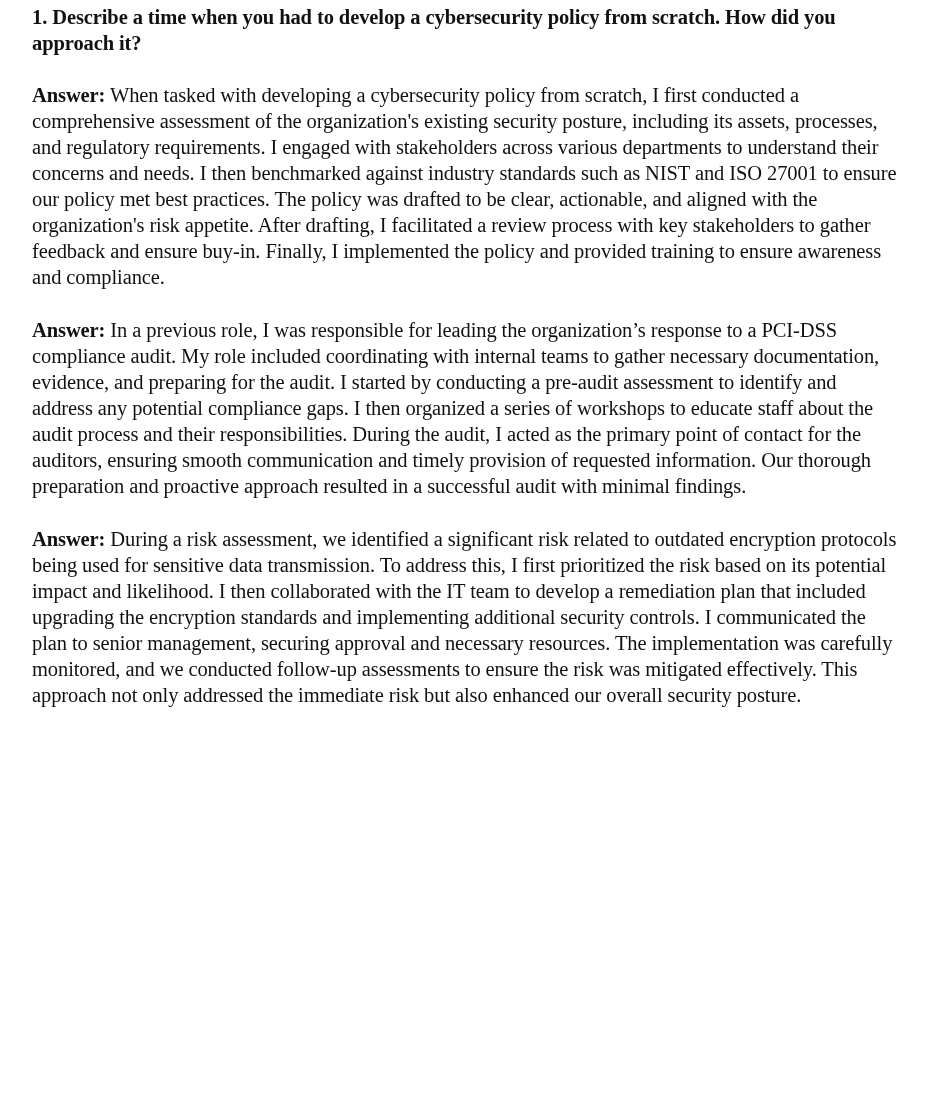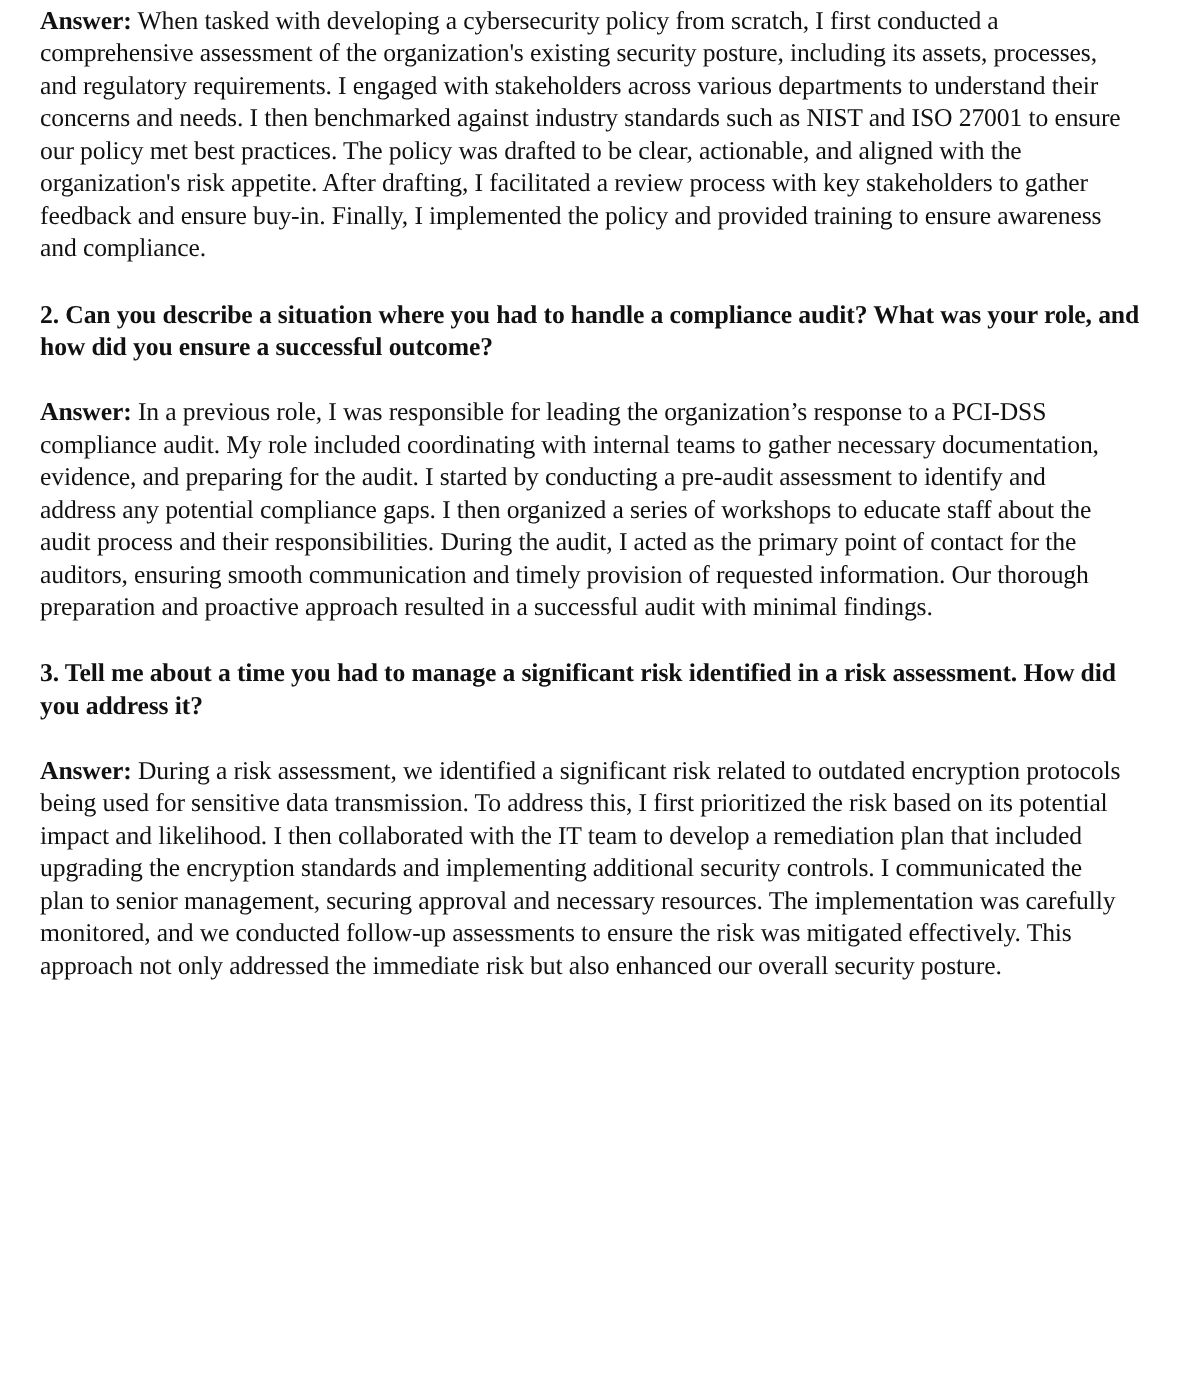--- a/index.html
+++ b/index.html
@@ -9,20 +9,19 @@
     .intro .hl { font-family: "Liberation Sans", sans-serif; font-weight: bold; font-size: 19.5px; letter-spacing: -0.2px; }
     .q { font-weight: bold; line-height: 26px; margin: 0 0 26px 0; letter-spacing: -0.1px; }
     .a { line-height: 26px; margin: 0 12px 27px 0; letter-spacing: -0.1px; }
     .a .lbl { font-weight: bold; }
   </style>
 </head>
 <body>
 
 <div class="page">
 
+  <p class="q">1. Describe a time when you had to develop a cybersecurity policy from scratch. How did you approach it?</p>
   <p class="a"><span class="lbl">Answer:</span><span> When tasked with developing a cybersecurity policy from scratch, I first conducted a comprehensive assessment of the organization's existing security posture, including its assets, processes, and regulatory requirements. I engaged with stakeholders across various departments to understand their concerns and needs. I then benchmarked against industry standards such as NIST and ISO 27001 to ensure our policy met best practices. The policy was drafted to be clear, actionable, and aligned with the organization's risk appetite. After drafting, I facilitated a review process with key stakeholders to gather feedback and ensure buy-in. Finally, I implemented the policy and provided training to ensure awareness and compliance.</span></p>
 
-  <p class="q">2. Can you describe a situation where you had to handle a compliance audit? What was your role, and how did you ensure a successful outcome?</p>
   <p class="a"><span class="lbl">Answer:</span><span> In a previous role, I was responsible for leading the organization’s response to a PCI-DSS compliance audit. My role included coordinating with internal teams to gather necessary documentation, evidence, and preparing for the audit. I started by conducting a pre-audit assessment to identify and address any potential compliance gaps. I then organized a series of workshops to educate staff about the audit process and their responsibilities. During the audit, I acted as the primary point of contact for the auditors, ensuring smooth communication and timely provision of requested information. Our thorough preparation and proactive approach resulted in a successful audit with minimal findings.</span></p>
 
-  <p class="q">3. Tell me about a time you had to manage a significant risk identified in a risk assessment. How did you address it?</p>
   <p class="a"><span class="lbl">Answer:</span><span> During a risk assessment, we identified a significant risk related to outdated encryption protocols being used for sensitive data transmission. To address this, I first prioritized the risk based on its potential impact and likelihood. I then collaborated with the IT team to develop a remediation plan that included upgrading the encryption standards and implementing additional security controls. I communicated the plan to senior management, securing approval and necessary resources. The implementation was carefully monitored, and we conducted follow-up assessments to ensure the risk was mitigated effectively. This approach not only addressed the immediate risk but also enhanced our overall security posture.</span></p>
 </div>
 
 </body></html>

